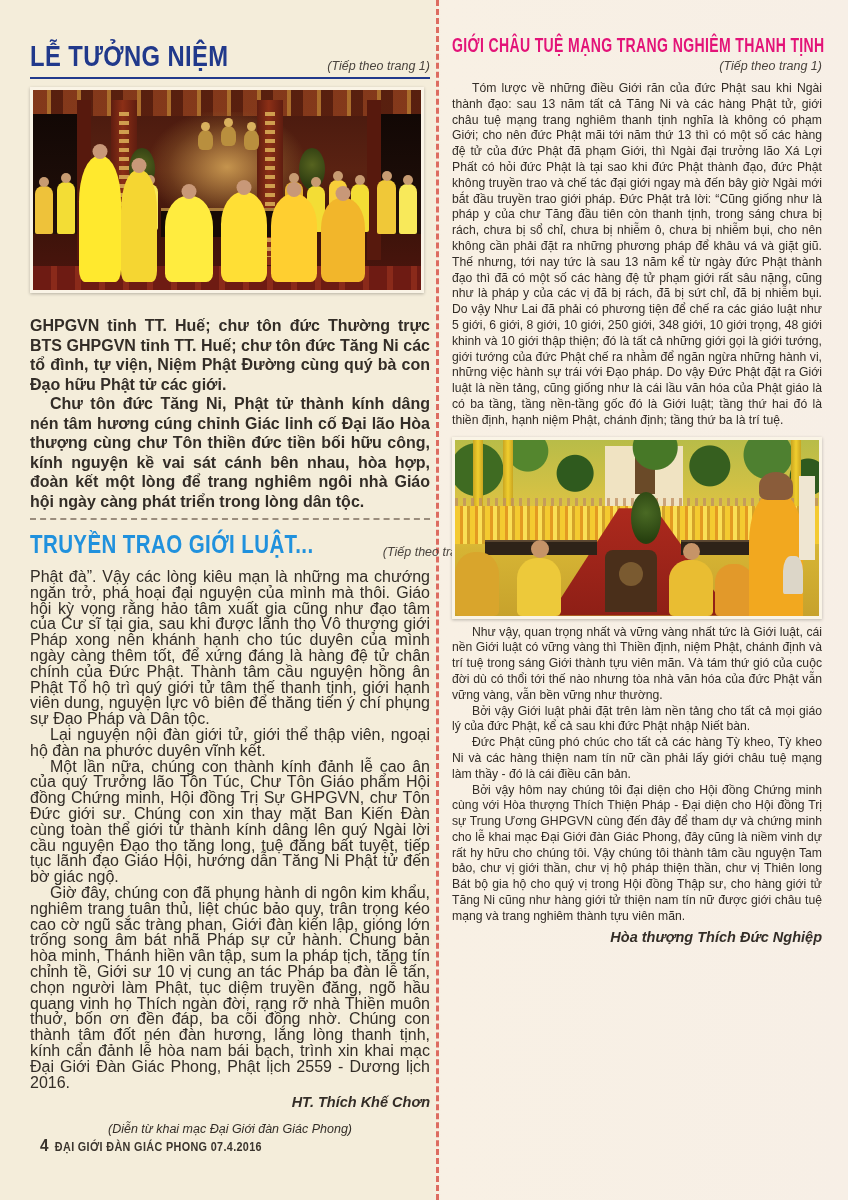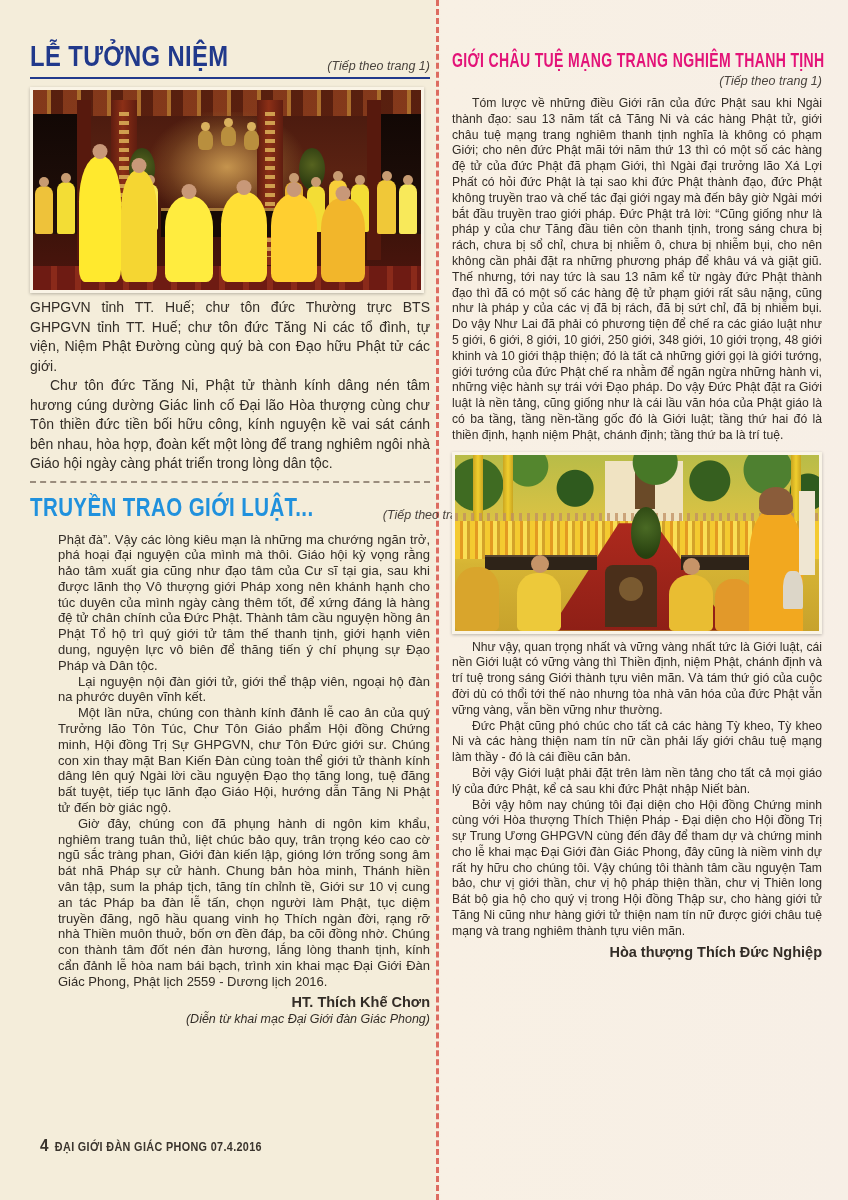--- a/index.html
+++ b/index.html
@@ -7,43 +7,43 @@
     position:relative; width:848px; height:1200px; overflow:hidden;
     background:linear-gradient(90deg,#f4edda 0%,#f4edda 51%,#f8f0e4 52%,#f7efe6 100%);
     font-family:"Liberation Sans","DejaVu Sans",sans-serif;
     color:#332d27;
   }
   
   .vdivider{position:absolute;left:436px;top:0;height:1200px;width:0;border-left:3px dashed #d9564a;opacity:.85;}
 
   
   .col-left{position:absolute;left:30px;top:40px;width:400px;}
-  .col-right{position:absolute;left:452px;top:49px;width:370px;}
+  .col-right{position:absolute;left:452px;top:34px;width:370px;}
 
   
   .titlerow{display:flex;align-items:flex-end;justify-content:space-between;white-space:nowrap;gap:7px;}
   .title{font-weight:bold;letter-spacing:.5px;}
   .t-navy{color:#21398b;font-size:29px;transform:scaleX(.82);transform-origin:left bottom;}
   .t-blue{color:#2091dd;font-size:25px;transform:scaleX(.82);transform-origin:left bottom;}
   .t-magenta{color:#e31378;font-size:19.5px;transform:scaleX(.72);transform-origin:left bottom;display:inline-block;}
   .continued{font-style:italic;font-size:12.5px;color:#4a443e;flex:0 0 auto;}
   .rule-navy{border-bottom:2px solid #21398b;margin:4px 0 8px 0;}
 
   
-  .body-a1{font-size:14px;line-height:19.5px;text-align:justify;margin-top:5px;}
-  .body-a2{font-size:13px;line-height:15.8px;text-align:justify;margin-left:28px;}
+  .body-a1{font-size:16px;line-height:19.5px;text-align:justify;margin-top:23px;font-weight:bold;}
+  .body-a2{font-size:16px;line-height:15.8px;text-align:justify;}
   .body-r{font-size:12.2px;line-height:15.8px;text-align:justify;margin-top:8px;}
   .para{margin:0;text-indent:20px;}
   .no-first-indent .para:first-child{text-indent:0;}
 
   .byline{font-weight:bold;font-style:italic;text-align:right;font-size:14px;margin:3px 2px 6px 0;}
   .hsep{border-top:2.5px dashed #9a8d7d;margin:7px 0 10px 0;}
   .sigblock{margin-top:4px;}
-  .sig{font-weight:bold;text-align:right;font-size:14.5px;}
-  .signote{font-style:italic;text-align:right;font-size:12.5px;margin-top:2px;}
+  .sig{font-weight:bold;font-style:italic;text-align:right;font-size:14.5px;}
+  .signote{font-style:italic;text-align:center;font-size:12.5px;margin-top:12px;}
 
   
   .footer{position:absolute;left:40px;top:1136px;display:flex;align-items:baseline;gap:7px;color:#3a342d;transform:scaleX(.9);transform-origin:left;}
   .footer .pnum{font-size:17px;font-weight:bold;}
   .footer .ptext{font-size:12px;font-weight:bold;letter-spacing:.4px;}
 
   
   .photo1{position:relative;width:388px;height:200px;margin-top:8px;border:3px solid #faf4e6;box-shadow:0 1px 3px rgba(0,0,0,.25);
     background:linear-gradient(180deg,#46180e 0%,#5a2212 40%,#3c130a 68%,#4e150e 100%);overflow:hidden;}
   .p1-frieze{position:absolute;top:0;left:0;right:0;height:26px;
@@ -147,21 +147,21 @@
         <div class="k" style="left:46px;top:66px;width:42px;height:126px;background:#ffe92e;"></div>
         <div class="k" style="left:88px;top:80px;width:36px;height:112px;background:#f5d632;"></div>
         <div class="k" style="left:132px;top:106px;width:48px;height:86px;background:#ffec3f;"></div>
         <div class="k" style="left:188px;top:102px;width:46px;height:90px;background:#ffdf35;"></div>
         <div class="k" style="left:238px;top:104px;width:46px;height:88px;background:#ffcf30;"></div>
         <div class="k" style="left:288px;top:108px;width:44px;height:84px;background:#f2b62b;"></div>
       </div>
 
       <div class="body-a1 no-first-indent">
           <p class="para">GHPGVN tỉnh TT. Huế; chư tôn đức Thường trực BTS GHPGVN tỉnh TT. Huế; chư tôn đức Tăng Ni các tổ đình, tự viện, Niệm Phật Đường cùng quý bà con Đạo hữu Phật tử các giới.</p>
-          <p class="para">Chư tôn đức Tăng Ni, Phật tử thành kính dâng nén tâm hương cúng dường Giác linh cố Đại lão Hòa thượng cùng chư Tôn thiền đức tiền bối hữu công, kính nguyện kề vai sát cánh bên nhau, hòa hợp, đoàn kết một lòng để trang nghiêm ngôi nhà Giáo hội ngày càng phát triển trong lòng dân tộc.</p>
+          <p class="para">Chư tôn đức Tăng Ni, Phật tử thành kính dâng nén tâm hương cúng chỉnh Giác linh cố Đại lão Hòa thượng cùng chư Tôn thiền đức tiền bối hữu công, kính nguyện kề vai sát cánh bên nhau, hòa hợp, đoàn kết một lòng để trang nghiêm ngôi nhà Giáo hội ngày càng phát triển trong lòng dân tộc.</p>
         </div>
     </div>
 
     <div class="hsep"></div>
 
     <div>
       <div class="titlerow">
         <span class="title t-blue">TRUYỀN TRAO GIỚI LUẬT...</span>
         <span class="continued">(Tiếp theo trang 7)</span>
       </div>
@@ -210,22 +210,22 @@
         <div class="p2-fig" style="left:214px;bottom:0;width:44px;height:56px;background:#e9bd32;"></div>
         <div class="p2-fig" style="left:260px;bottom:0;width:38px;height:52px;background:#e2992a;"></div>
         <div class="p2-standing"></div>
         <div class="p2-hat"></div>
         <div class="p2-wpillar"></div>
         <div class="p2-wfig"></div>
       </div>
 
       <div class="body-r" style="margin-top:2px;">
           <p class="para">Như vậy, quan trọng nhất và vững vàng nhất tức là Giới luật, cái nền Giới luật có vững vàng thì Thiền định, niệm Phật, chánh định và trí tuệ trong sáng Giới thành tựu viên mãn. Và tám thứ gió của cuộc đời dù có thổi tới thế nào nhưng tòa nhà văn hóa của đức Phật vẫn vững vàng, vẫn bền vững như thường.</p>
+          <p class="para">Bởi vậy Giới luật phải đặt trên làm nền tảng cho tất cả mọi giáo lý của đức Phật, kể cả sau khi đức Phật nhập Niết bàn.</p>
           <p class="para">Đức Phật cũng phó chúc cho tất cả các hàng Tỳ kheo, Tỳ kheo Ni và các hàng thiện nam tín nữ cần phải lấy giới châu tuệ mạng làm thầy - đó là cái điều căn bản.</p>
-          <p class="para">Bởi vậy Giới luật phải đặt trên làm nền tảng cho tất cả mọi giáo lý của đức Phật, kể cả sau khi đức Phật nhập Niết bàn.</p>
           <p class="para">Bởi vậy hôm nay chúng tôi đại diện cho Hội đồng Chứng minh cùng với Hòa thượng Thích Thiện Pháp - Đại diện cho Hội đồng Trị sự Trung Ương GHPGVN cùng đến đây để tham dự và chứng minh cho lễ khai mạc Đại Giới đàn Giác Phong, đây cũng là niềm vinh dự rất hy hữu cho chúng tôi. Vậy chúng tôi thành tâm cầu nguyện Tam bảo, chư vị giới thần, chư vị hộ pháp thiện thần, chư vị Thiên long Bát bộ gia hộ cho quý vị trong Hội đồng Thập sư, cho hàng giới tử Tăng Ni cũng như hàng giới tử thiện nam tín nữ được giới châu tuệ mạng và trang nghiêm thành tựu viên mãn.</p>
         </div>
       <div class="sig" style="margin-top:4px;">Hòa thượng Thích Đức Nghiệp</div>
     </div>
   </div>
 
   <div class="footer">
     <span class="pnum">4</span>
     <span class="ptext">ĐẠI GIỚI ĐÀN GIÁC PHONG 07.4.2016</span>
   </div>

